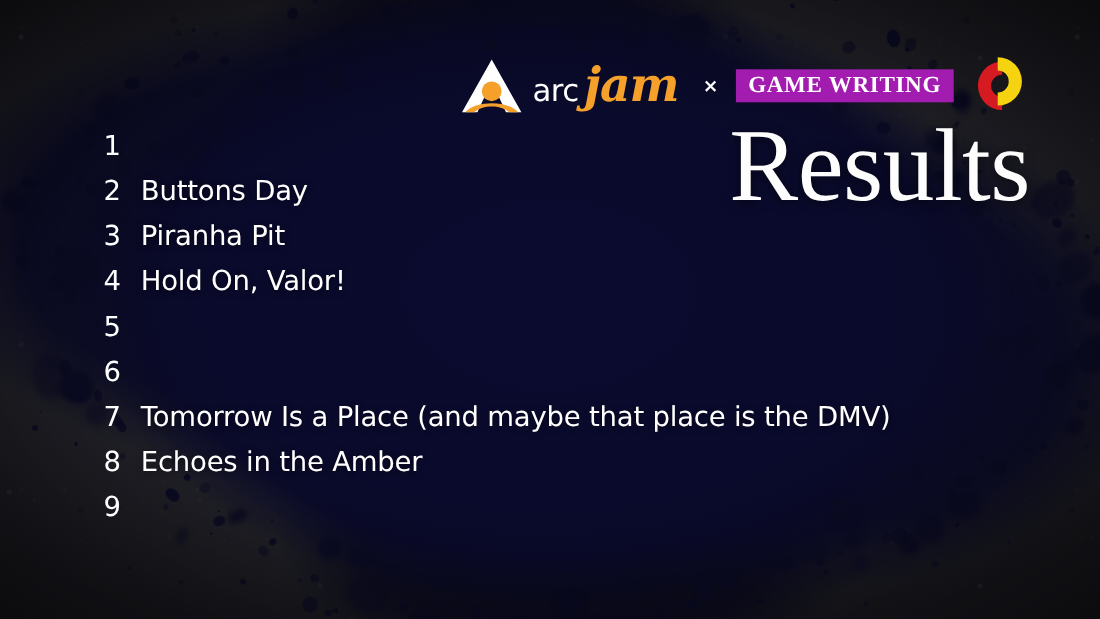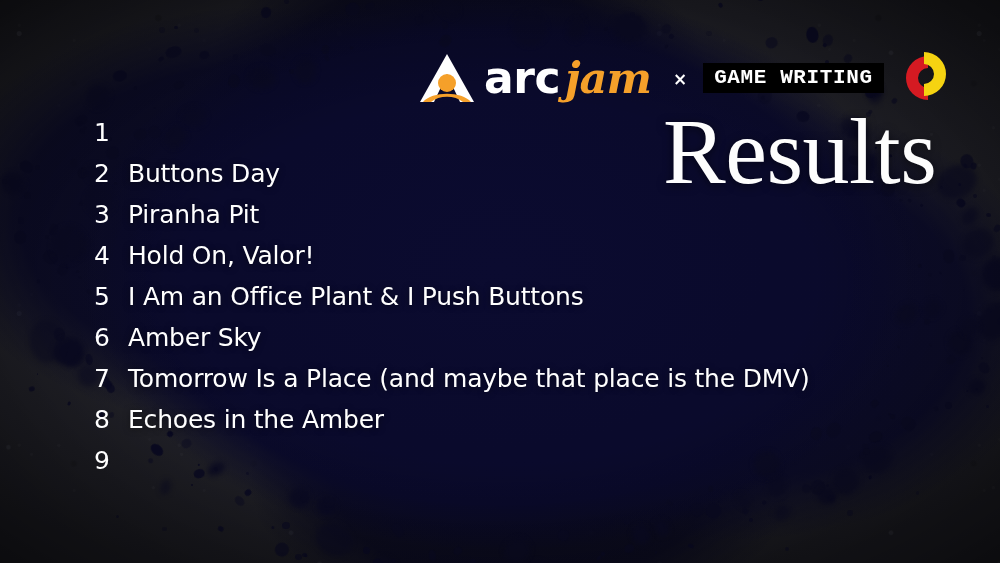--- a/index.html
+++ b/index.html
@@ -103,22 +103,22 @@
     flex: none;
   }
   .arc-mark svg { display: block; }
   .arc-word {
     display: flex;
     align-items: baseline;
     line-height: 1;
   }
   .arc-text {
     font-family: "DejaVu Sans", sans-serif;
-    font-weight: 700;
-    font-size: 44px;
+    font-weight: 400;
+    font-size: 28px;
     color: #ffffff;
     letter-spacing: -.5px;
   }
   .jam-text {
     font-family: "DejaVu Serif", serif;
     font-style: italic;
     font-weight: 700;
     font-size: 43px;
     color: #f5a02a;
     margin-left: 5px;
@@ -127,23 +127,23 @@
   .x-sep {
     font-family: "DejaVu Sans", sans-serif;
     font-weight: 700;
     font-size: 17px;
     color: #ffffff;
     margin: 0 16px 0 22px;
     position: relative;
     top: 1px;
   }
   .gw-badge {
-    background: #000000;
+    background: #a21caf;
     color: #ffffff;
-    font-family: Liberation Mono, monospace;
+    font-family: Liberation Serif, serif;
     font-weight: 700;
     font-size: 21px;
     letter-spacing: .6px;
     padding: 4px 11px 5px;
     line-height: 1;
     white-space: nowrap;
   }
   .gw-mark {
     width: 62px;
     height: 54px;
@@ -513,25 +513,23 @@
       <div class="result-row">
         <span class="rank">3</span>
         <span class="title">Piranha Pit</span>
       </div>
       <div class="result-row">
         <span class="rank">4</span>
         <span class="title">Hold On, Valor!</span>
       </div>
       <div class="result-row">
         <span class="rank">5</span>
-        <span class="title">I Am an Office Plant &amp; I Push Buttons</span>
       </div>
       <div class="result-row">
         <span class="rank">6</span>
-        <span class="title">Amber Sky</span>
       </div>
       <div class="result-row">
         <span class="rank">7</span>
         <span class="title">Tomorrow Is a Place (and maybe that place is the DMV)</span>
       </div>
       <div class="result-row">
         <span class="rank">8</span>
         <span class="title">Echoes in the Amber</span>
       </div>
       <div class="result-row">

